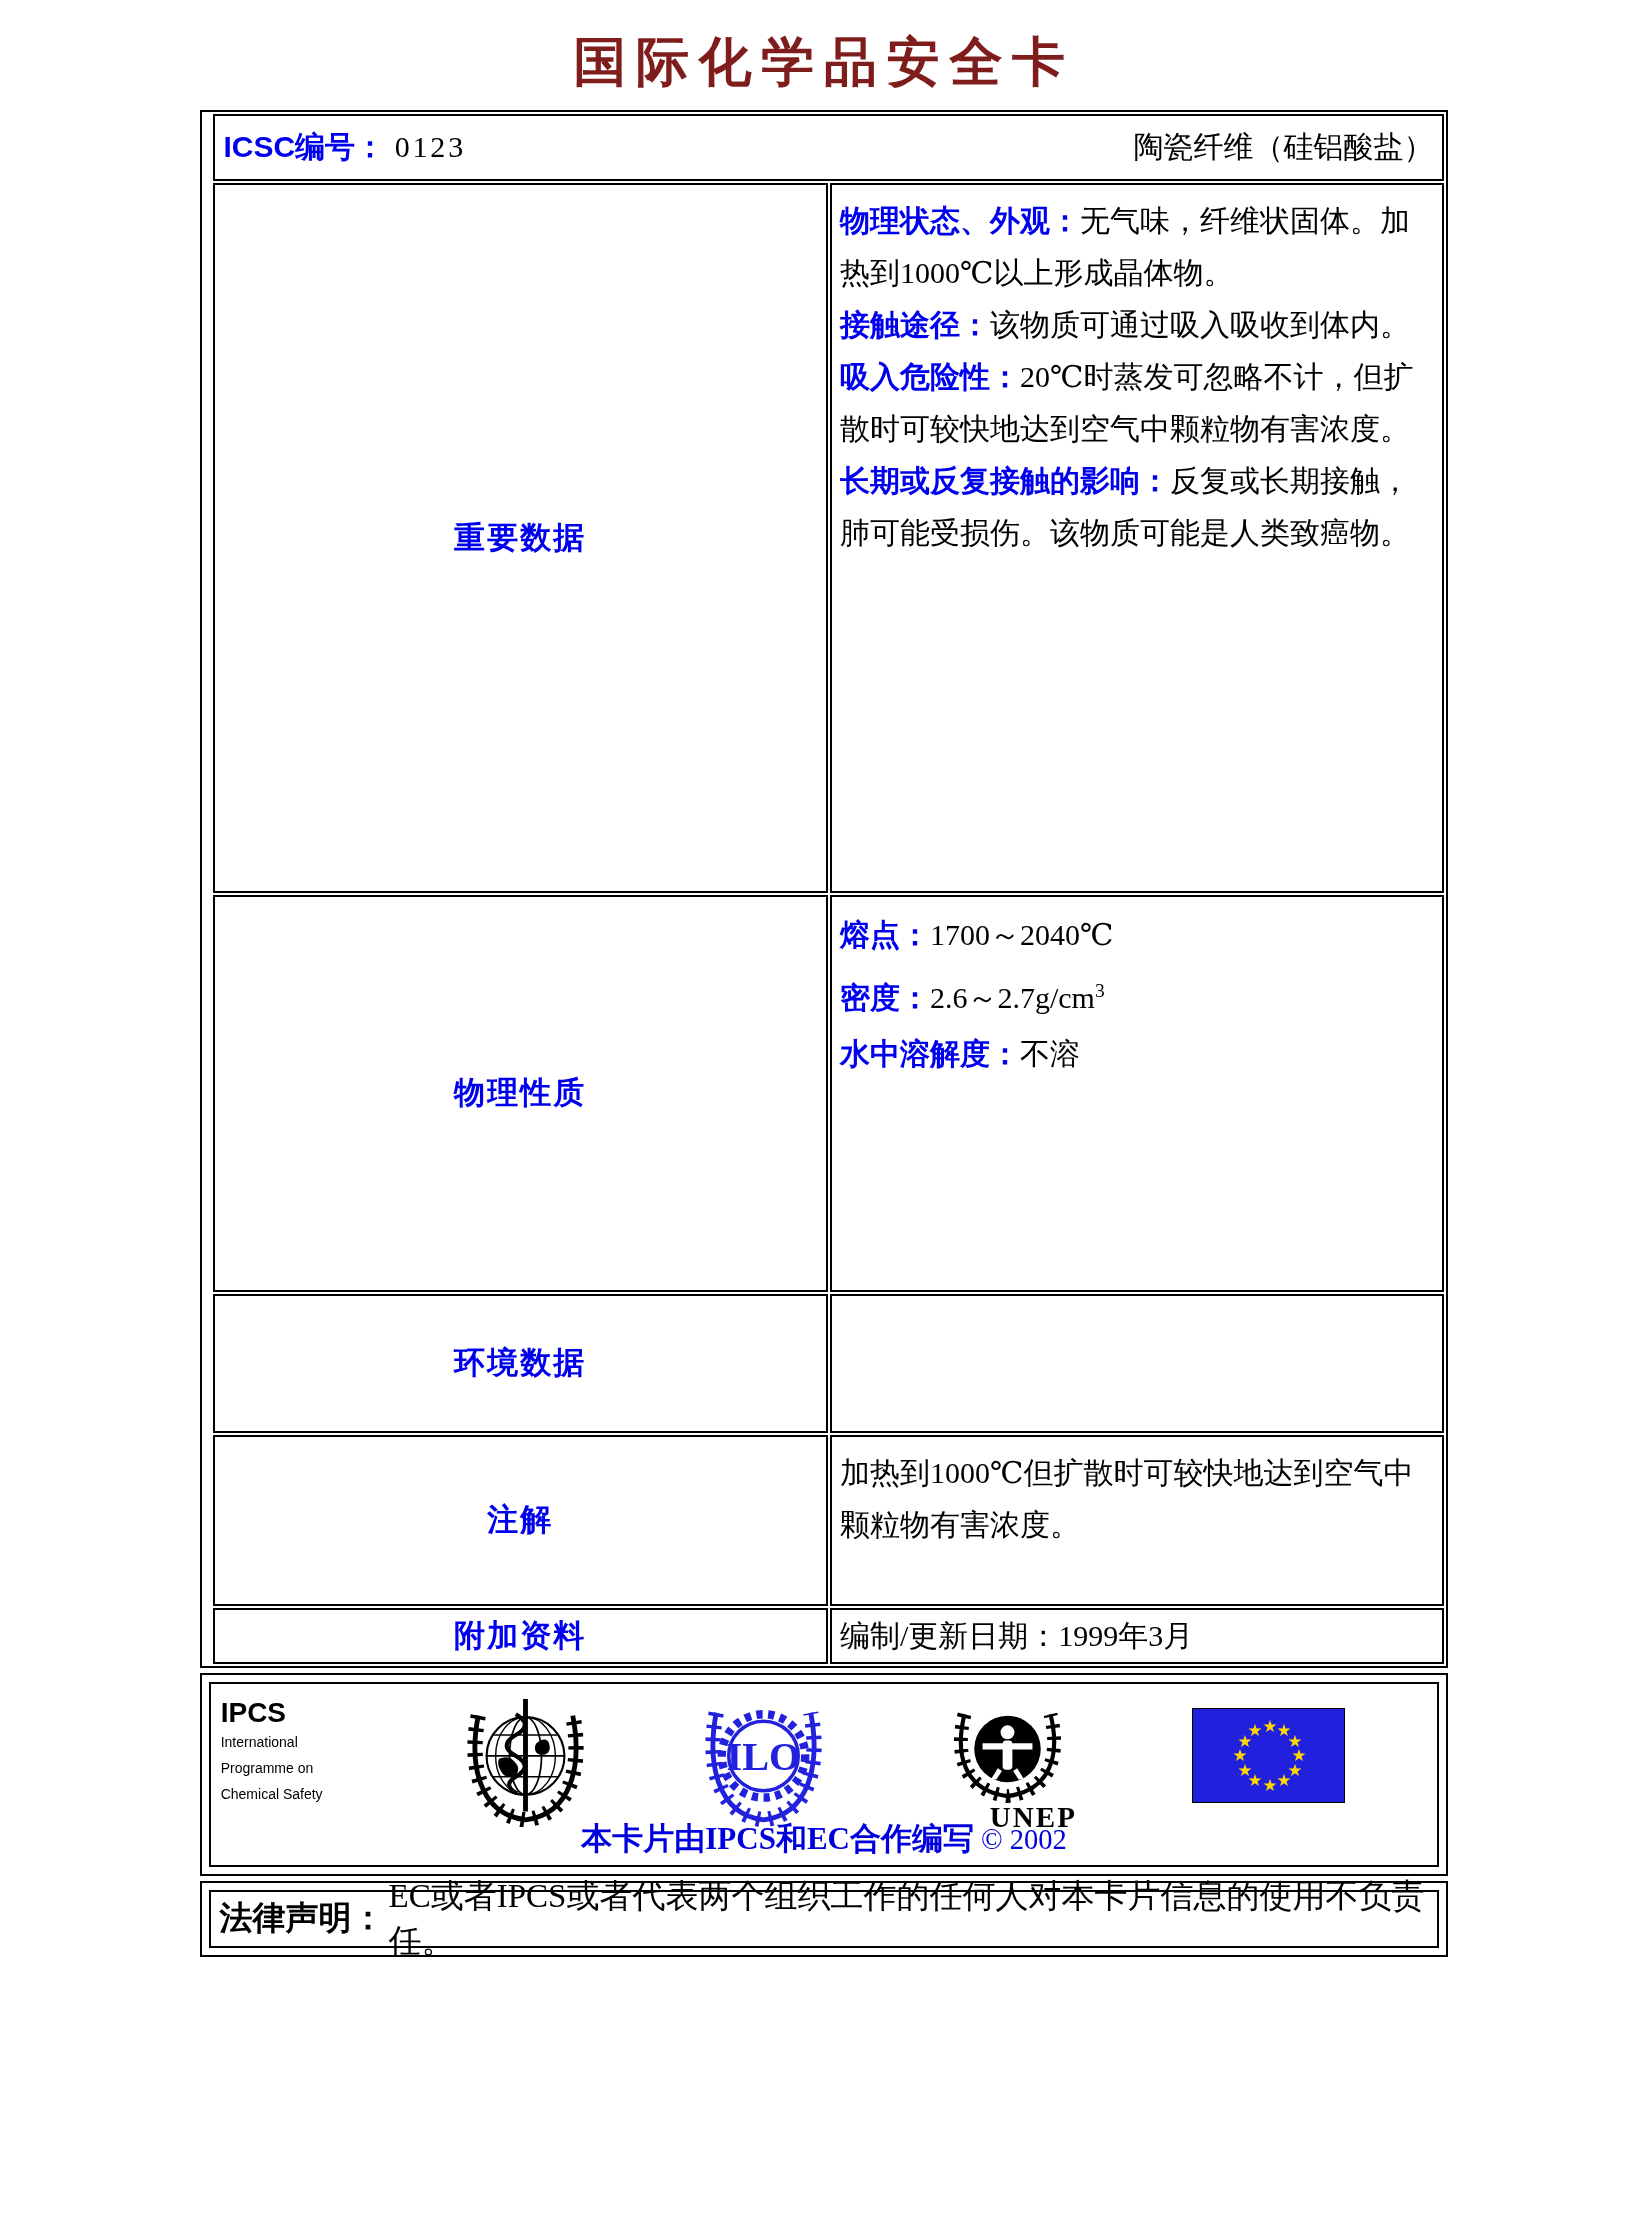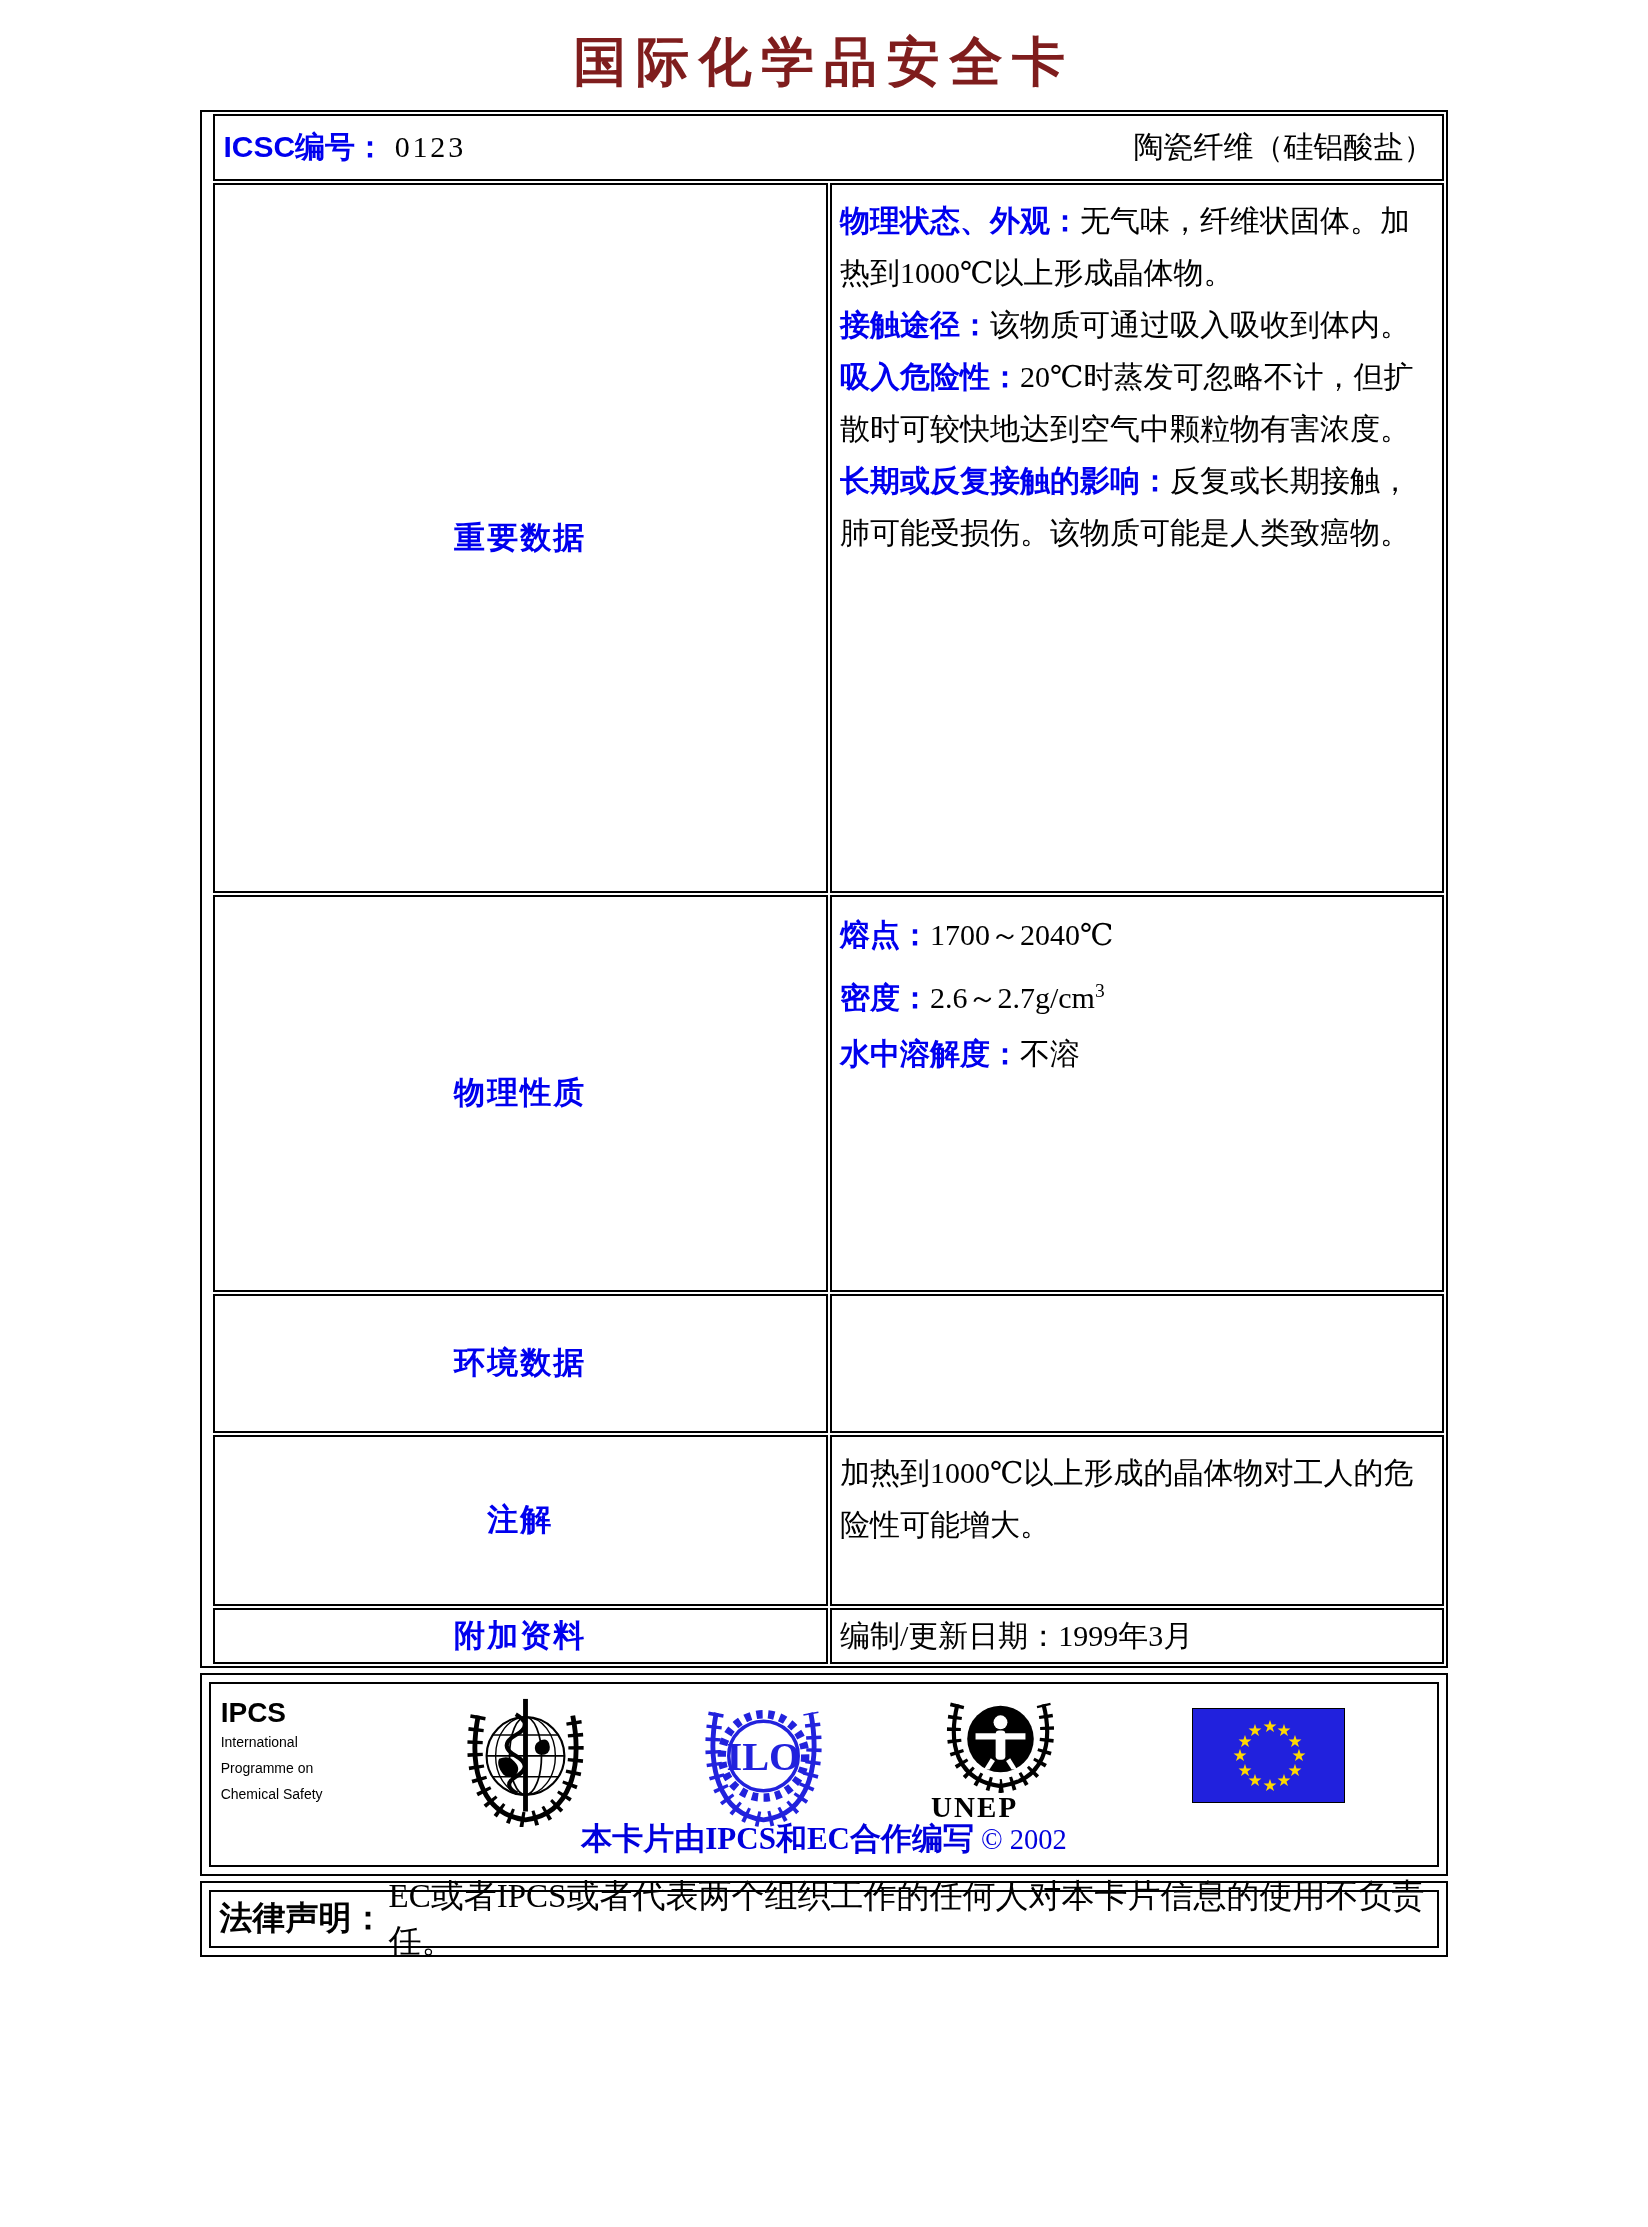--- a/index.html
+++ b/index.html
@@ -77,21 +77,21 @@
   .dbox-inner { border: 2.1px solid #000; position: relative; background: #fff; }
 
   .footer-inner { height: 185px; }
   .ipcs-block { position: absolute; left: 9.7px; top: 12.5px; font-family: "Liberation Sans", "DejaVu Sans", sans-serif; }
   .ipcs-acronym { font-size: 28px; font-weight: bold; line-height: 33px; }
   .ipcs-line { font-size: 14px; line-height: 26px; }
 
   .logo { position: absolute; }
   .logo-who  { left: 245px; top: 5.6px; }
   .logo-ilo  { left: 483px; top: 5.6px; }
-  .logo-unep { left: 720px; top: 5px; width: 146px; text-align: left; }
+  .logo-unep { left: 720px; top: 15px; width: 146px; text-align: right; }
   .unep-caption { font-family: "Liberation Serif", serif; font-weight: bold; font-size: 29px; letter-spacing: 2.1px; line-height: 31px; margin-top: -2.8px; }
   .logo-eu { left: 981px; top: 24px; width: 153px; height: 95px; background: #2121dd; border: 1.4px solid #000; }
   .eu-star { position: absolute; color: #ffd800; font-size: 16.7px; transform: translate(-50%,-50%); line-height: 1; }
 
   .credit {
     position: absolute; left: 0; right: 0; bottom: 5.6px;
     text-align: center; color: #0000dd; font-size: 31px; line-height: 39px;
   }
   .credit-main { font-weight: bold; }
   .credit-year { font-weight: normal; font-size: 28.5px; margin-left: 7px; }
@@ -143,21 +143,21 @@
       </td>
     </tr>
 
     <tr>
       <td class="label-cell r-env">环境数据</td>
       <td class="content-cell"></td>
     </tr>
 
     <tr>
       <td class="label-cell r-notes">注解</td>
-      <td class="content-cell">加热到1000℃以上形成的晶体物对工人的危险性可能增大。</td>
+      <td class="content-cell">加热到1000℃但扩散时可较快地达到空气中颗粒物有害浓度。</td>
     </tr>
 
     <tr>
       <td class="label-cell r-add">附加资料</td>
       <td class="content-cell v-mid">编制/更新日期：1999年3月</td>
     </tr>
   </tbody>
     </table>
 
   <div class="dbox">

